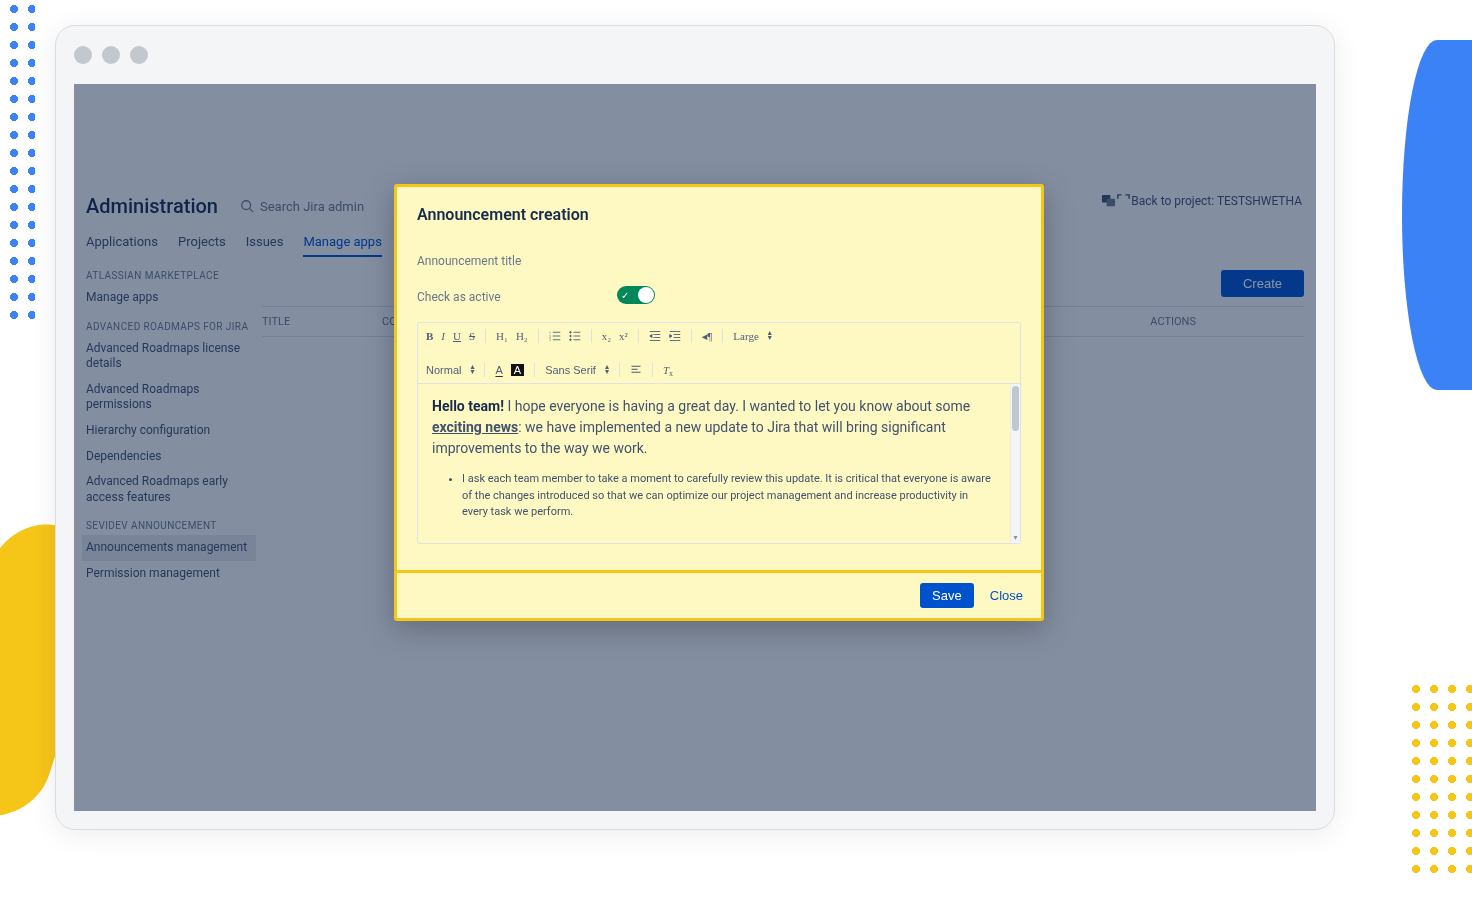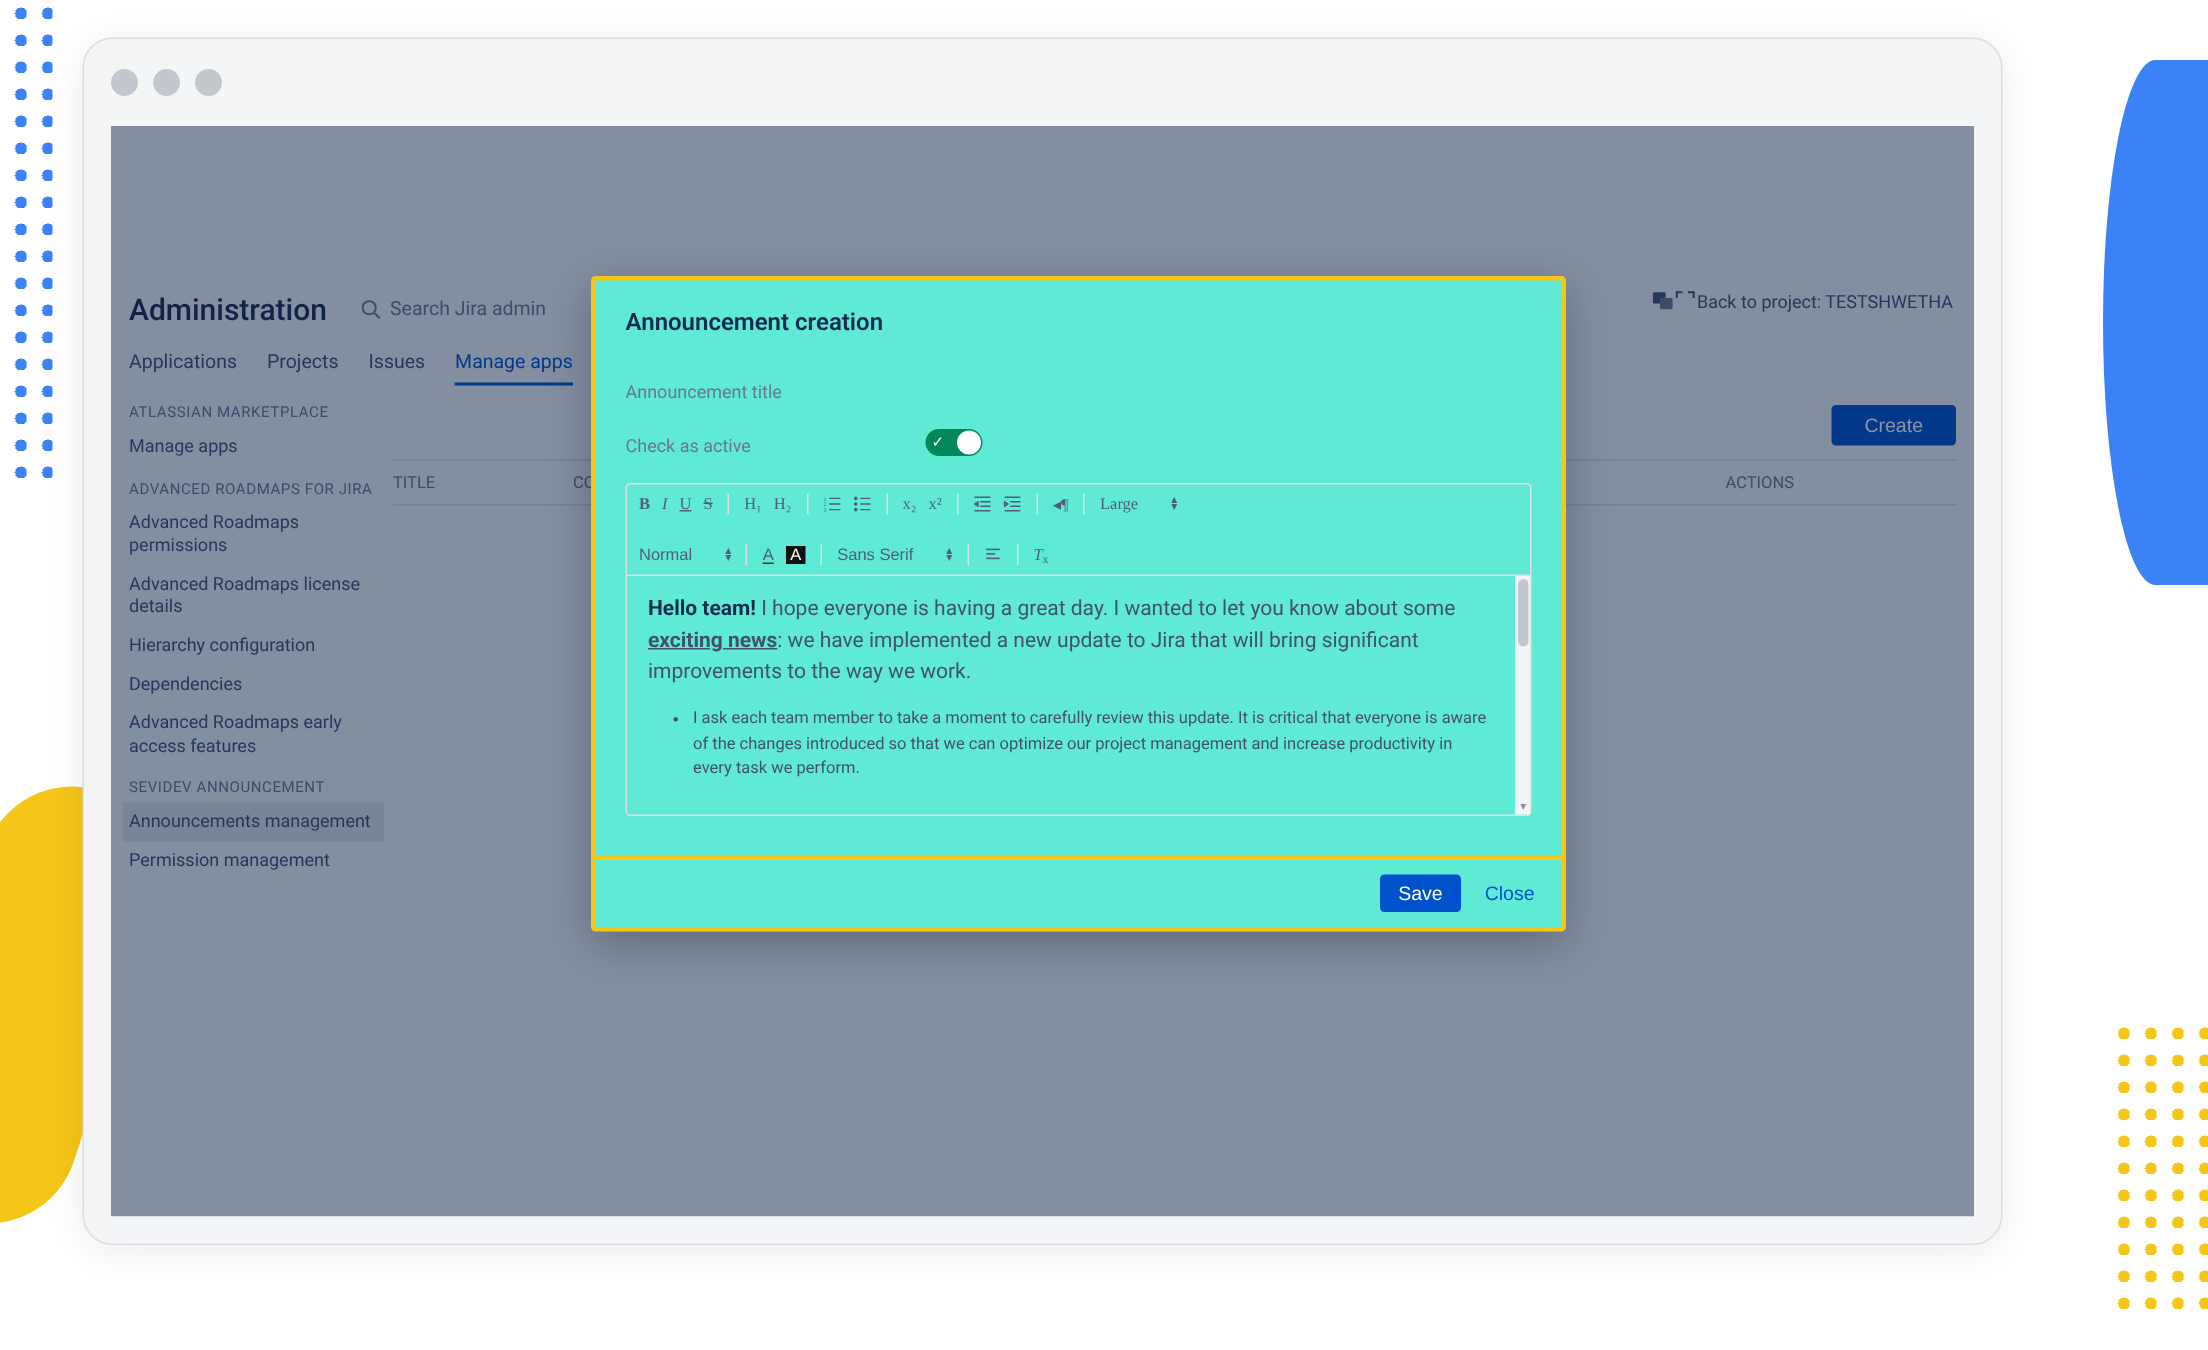--- a/index.html
+++ b/index.html
@@ -44,37 +44,37 @@
 .main-area { position: absolute; left: 188px; right: 12px; top: 176px; }
 .create-btn { position: absolute; right: 0; top: 10px; background: #0052CC; color: #fff; border: none; border-radius: 3px; padding: 6px 22px; font-size: 13px; }
 .table-head { position: absolute; left: 0; right: 0; top: 46px; display: flex; font-size: 11px; color: #6B778C; border-top: 1px solid rgba(9,30,66,0.13); border-bottom: 1px solid rgba(9,30,66,0.13); padding: 8px 0; }
 .table-head > div { flex: 1; }
 .table-head > div:first-child { flex: 0 0 120px; }
 
 .footer { position: absolute; bottom: 195px; left: 0; right: 0; text-align: center; color: #6B778C; font-size: 13px; letter-spacing: 1px; }
 .footer .logo { display: inline-flex; align-items: center; gap: 6px; font-weight: 600; }
 
 
-.modal { position: absolute; z-index: 3; left: 320px; top: 100px; width: 650px; background: #5eead4; border: 3px solid #F5C518; border-radius: 3px; box-shadow: 0 8px 30px rgba(0,0,0,0.25); color: #172B4D; }
+.modal { position: absolute; z-index: 3; left: 320px; top: 100px; width: 650px; background: #fef9c3; border: 3px solid #F5C518; border-radius: 3px; box-shadow: 0 8px 30px rgba(0,0,0,0.25); color: #172B4D; }
 .modal-inner { padding: 18px 20px 10px 20px; }
 .modal-title { font-size: 16px; font-weight: 600; color: #172B4D; margin-bottom: 26px; }
 .form-row { display: flex; margin-bottom: 18px; font-size: 13px; }
 .form-row .label { width: 200px; color: #6B778C; font-size: 12px; padding-top: 4px; }
 .form-row .control { flex: 1; }
 .text-input { width: 100%; max-width: 345px; border: 1px solid #DFE1E6; border-radius: 3px; padding: 5px 8px; font-size: 12px; color: #172B4D; }
 .text-input::placeholder { color: #7A869A; }
 
 .toggle { width: 38px; height: 18px; background: #00875A; border-radius: 10px; position: relative; display: flex; align-items: center; }
 .toggle .check { position: absolute; left: 4px; color: #fff; font-size: 10px; }
 .toggle .knob { position: absolute; right: 1px; width: 16px; height: 16px; background: #fff; border-radius: 50%; }
 
 .editor-wrap { flex: 1; border: 1px solid #DFE1E6; border-radius: 3px; }
 .editor-toolbar { border-bottom: 1px solid #DFE1E6; padding: 6px 8px; display: flex; flex-wrap: wrap; align-items: center; gap: 10px; font-size: 11px; color: #505F79; font-family: Georgia, serif; }
 .editor-toolbar .grp { display: flex; gap: 8px; align-items: center; }
-.editor-toolbar .sel { display: flex; gap: 22px; align-items: center; justify-content: center; }
+.editor-toolbar .sel { display: flex; gap: 9px; align-items: center; justify-content: center; }
 .editor-toolbar .divider { width: 1px; background: #DFE1E6; height: 14px; }
 .editor-toolbar svg { width: 12px; height: 12px; }
 .tb-bold { font-weight: bold; font-family: Georgia, serif; }
 .tb-italic { font-style: italic; font-family: Georgia, serif; }
 .tb-underline { text-decoration: underline; }
 .tb-strike { text-decoration: line-through; }
 .tb-sub { font-size: 11px; }
 
 .editor-body-wrap { display: flex; }
 .editor-body { padding: 12px 14px; font-size: 13px; color: #42526E; line-height: 1.5; max-height: 168px; overflow: hidden; flex: 1; }
@@ -144,22 +144,22 @@
         <div class="tab">Issues</div>
         <div class="tab active">Manage apps</div>
         <div class="tab">User management</div>
       </div>
 
       <div class="sidebar">
         <div class="section-title">ATLASSIAN MARKETPLACE</div>
         <div class="item">Manage apps</div>
 
         <div class="section-title">ADVANCED ROADMAPS FOR JIRA</div>
+        <div class="item">Advanced Roadmaps license details</div>
         <div class="item">Advanced Roadmaps permissions</div>
-        <div class="item">Advanced Roadmaps license details</div>
         <div class="item">Hierarchy configuration</div>
         <div class="item">Dependencies</div>
         <div class="item">Advanced Roadmaps early access features</div>
 
         <div class="section-title">SEVIDEV ANNOUNCEMENT</div>
         <div class="item active">Announcements management</div>
         <div class="item">Permission management</div>
       </div>
 
       <div class="main-area">

